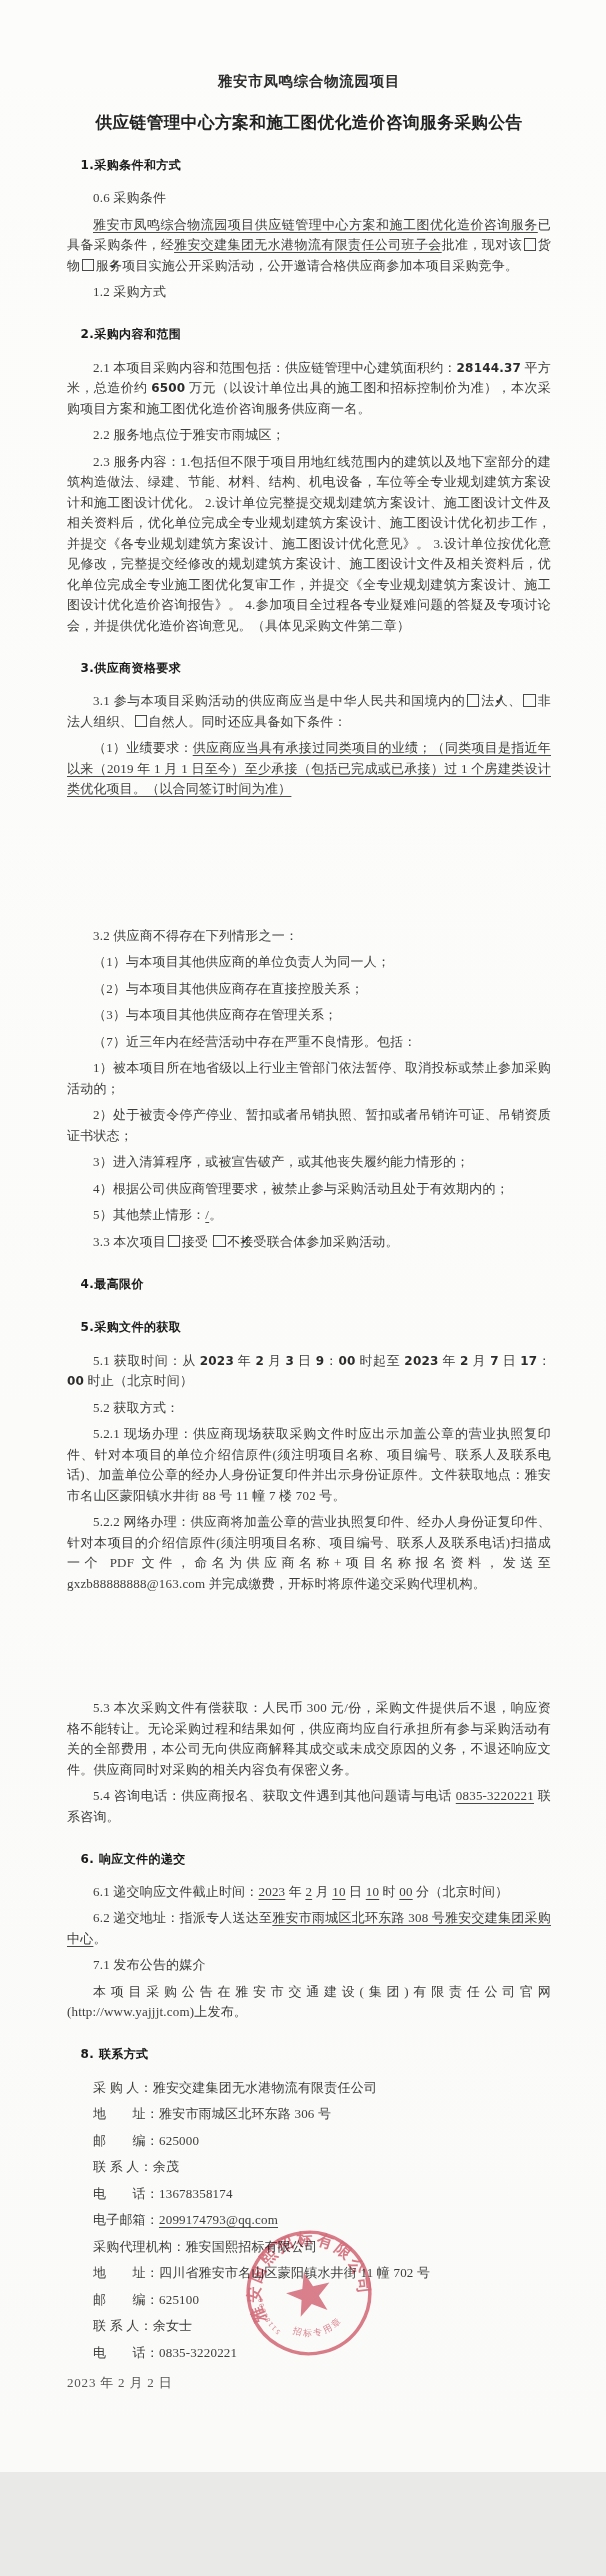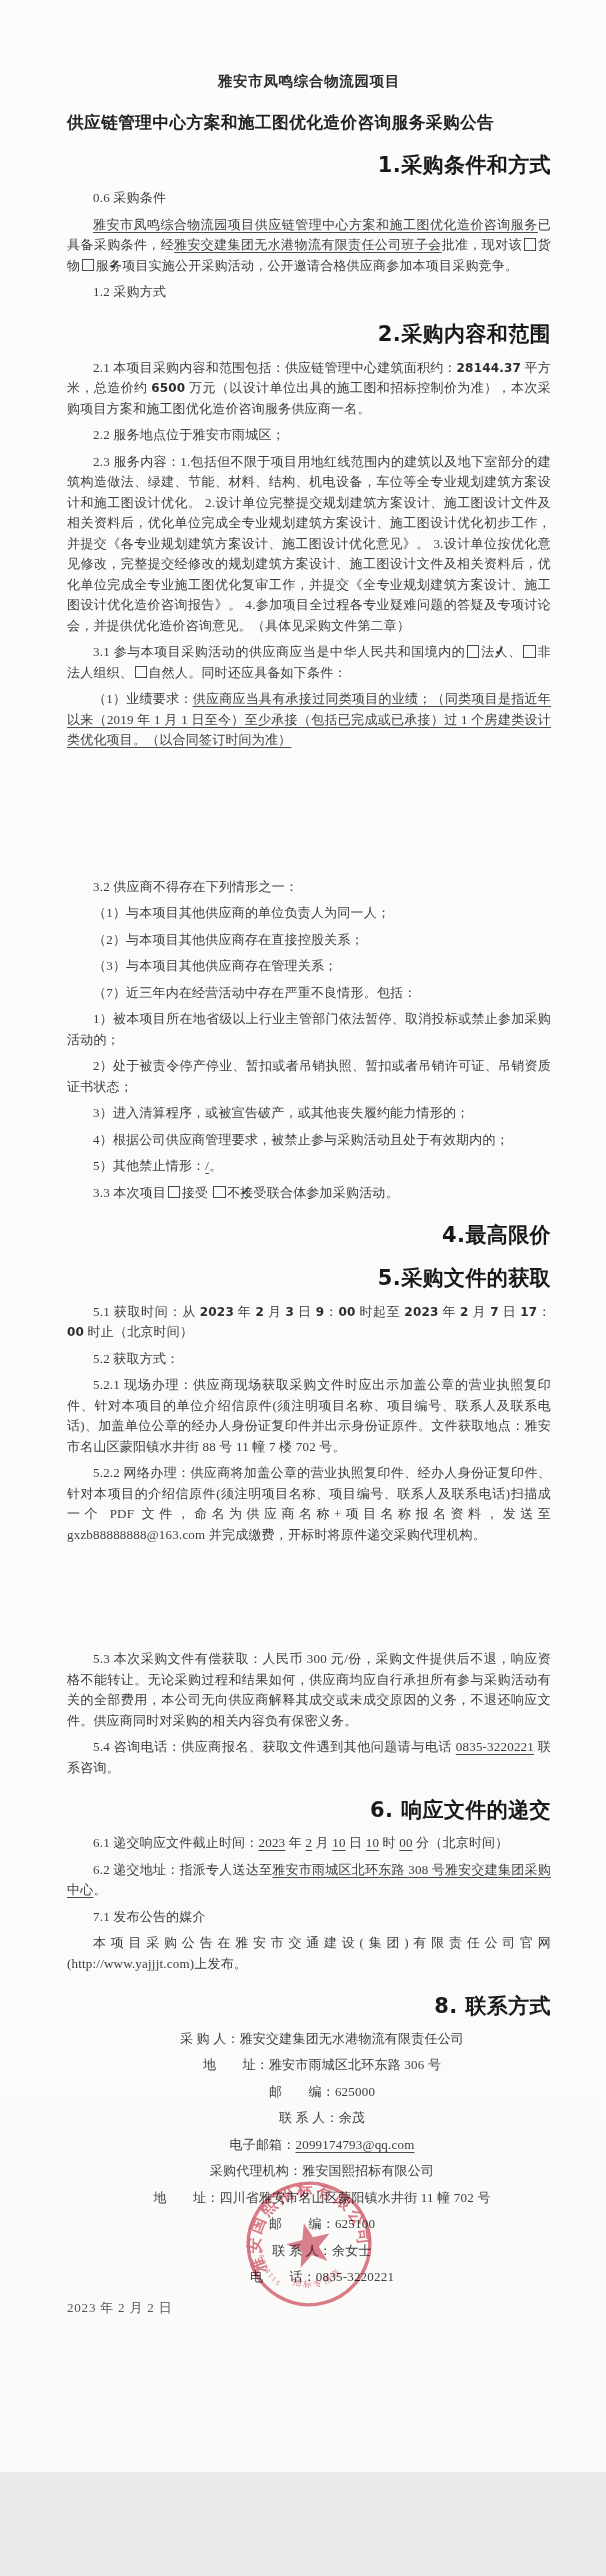--- a/index.html
+++ b/index.html
@@ -21,37 +21,36 @@
   }
   .title1{
     text-align:center;
     font-size:14.4px;
     font-weight:600;
     color:#2e2e2e;
     letter-spacing:0.8px;
     line-height:20.5px;
   }
   .title2{
-    text-align:left;
+    text-align:center;
     font-size:16.7px;
     font-weight:700;
     color:#222;
     letter-spacing:0.4px;
     margin-top:19px;
     line-height:23px;
   }
   h2.sec{
     font-family:"DejaVu Sans","Liberation Sans",sans-serif;
-    font-size:21px;
+    font-size:12px;
     font-weight:700;
     color:#191919;
     margin:20.5px 0 11.4px 13.6px;
     line-height:23px;
     letter-spacing:0.4px;
-    text-align:right;
   }
   p.para{
     font-size:13px;
     line-height:20.5px;
     margin:6px 0;
     text-align:justify;
     text-indent:2em;
     color:#3d3d3d;
     letter-spacing:0.2px;
   }
@@ -88,21 +87,20 @@
   .contact-wrap{
     position:relative;
   }
   p.crow{
     font-size:13px;
     line-height:20.5px;
     margin:6px 0;
     text-indent:2em;
     color:#3d3d3d;
     letter-spacing:0.2px;
-    text-align:center;
   }
   .date-line{
     margin-top:10.6px;
     text-align:left;
     padding-right:180px;
     font-size:13px;
     color:#555;
     letter-spacing:0.8px;
   }
   .stamp{
@@ -126,20 +124,21 @@
 
     <div id="doc-body">
         <h2 class="sec">1.采购条件和方式</h2>
         <p class="para"><span>0.6 采购条件</span></p>
         <p class="para"><span class="u">雅安市凤鸣综合物流园项目供应链管理中心方案和施工图优化造价咨询服务</span><span>已具备采购条件，经</span><span class="u">雅安交建集团无水港物流有限责任公司班子会</span><span>批准，现对该</span><span class="cb"></span><span>货物</span><span class="cb checked"></span><span>服务项目实施公开采购活动，公开邀请合格供应商参加本项目采购竞争。</span></p>
         <p class="para"><span>1.2 采购方式</span></p>
         <h2 class="sec">2.采购内容和范围</h2>
         <p class="para"><span>2.1 本项目采购内容和范围包括：供应链管理中心建筑面积约：</span><span class="num">28144.37</span><span> 平方米，总造价约 </span><span class="num">6500</span><span> 万元（以设计单位出具的施工图和招标控制价为准），本次采购项目方案和施工图优化造价咨询服务供应商一名。</span></p>
         <p class="para"><span>2.2 服务地点位于雅安市雨城区；</span></p>
         <p class="para"><span>2.3 服务内容：1.包括但不限于项目用地红线范围内的建筑以及地下室部分的建筑构造做法、绿建、节能、材料、结构、机电设备，车位等全专业规划建筑方案设计和施工图设计优化。 2.设计单位完整提交规划建筑方案设计、施工图设计文件及相关资料后，优化单位完成全专业规划建筑方案设计、施工图设计优化初步工作，并提交《各专业规划建筑方案设计、施工图设计优化意见》。 3.设计单位按优化意见修改，完整提交经修改的规划建筑方案设计、施工图设计文件及相关资料后，优化单位完成全专业施工图优化复审工作，并提交《全专业规划建筑方案设计、施工图设计优化造价咨询报告》。 4.参加项目全过程各专业疑难问题的答疑及专项讨论会，并提供优化造价咨询意见。（具体见采购文件第二章）</span></p>
+        <h2 class="sec">3.供应商资格要求</h2>
         <p class="para"><span>3.1 参与本项目采购活动的供应商应当是中华人民共和国境内的</span><span class="cb checked"></span><span>法人、</span><span class="cb"></span><span>非法人组织、</span><span class="cb"></span><span>自然人。同时还应具备如下条件：</span></p>
         <p class="para"><span>（1）业绩要求：</span><span class="u">供应商应当具有承接过同类项目的业绩；（同类项目是指近年以来（2019 年 1 月 1 日至今）至少承接（包括已完成或已承接）过 1 个房建类设计类优化项目。（以合同签订时间为准）</span></p>
         <div class="gap" style="height: 114px;"></div>
         <p class="para"><span>3.2 供应商不得存在下列情形之一：</span></p>
         <p class="para"><span>（1）与本项目其他供应商的单位负责人为同一人；</span></p>
         <p class="para"><span>（2）与本项目其他供应商存在直接控股关系；</span></p>
         <p class="para"><span>（3）与本项目其他供应商存在管理关系；</span></p>
         <p class="para"><span>（7）近三年内在经营活动中存在严重不良情形。包括：</span></p>
         <p class="para"><span>1）被本项目所在地省级以上行业主管部门依法暂停、取消投标或禁止参加采购活动的；</span></p>
         <p class="para"><span>2）处于被责令停产停业、暂扣或者吊销执照、暂扣或者吊销许可证、吊销资质证书状态；</span></p>
@@ -163,20 +162,21 @@
         <p class="para"><span>本项目采购公告在雅安市交通建设(集团)有限责任公司官网(http://www.yajjjt.com)上发布。</span></p>
         <h2 class="sec">8. 联系方式</h2>
       </div>
 
     <div class="contact-wrap" id="contact-wrap">
 
       <p class="crow"><span>采 购 人：雅安交建集团无水港物流有限责任公司</span></p>
         <p class="crow"><span>地　　址：雅安市雨城区北环东路 306 号</span></p>
         <p class="crow"><span>邮　　编：625000</span></p>
         <p class="crow"><span>联 系 人：余茂</span></p>
+        <p class="crow"><span>电　　话：13678358174</span></p>
         <p class="crow"><span>电子邮箱：</span><span class="u">2099174793@qq.com</span></p>
         <p class="crow"><span>采购代理机构：雅安国熙招标有限公司</span></p>
         <p class="crow"><span>地　　址：四川省雅安市名山区蒙阳镇水井街 11 幢 702 号</span></p>
         <p class="crow"><span>邮　　编：625100</span></p>
         <p class="crow"><span>联 系 人：余女士</span></p>
         <p class="crow"><span>电　　话：0835-3220221</span></p>
         <svg class="stamp" viewBox="0 0 200 200">
         <defs>
           <path id="arcTop" d="M 30 118 A 72 72 0 1 1 170 118" fill="none"></path>
           <path id="arcBottom" d="M 60 148 A 62 62 0 0 0 140 148" fill="none"></path>

